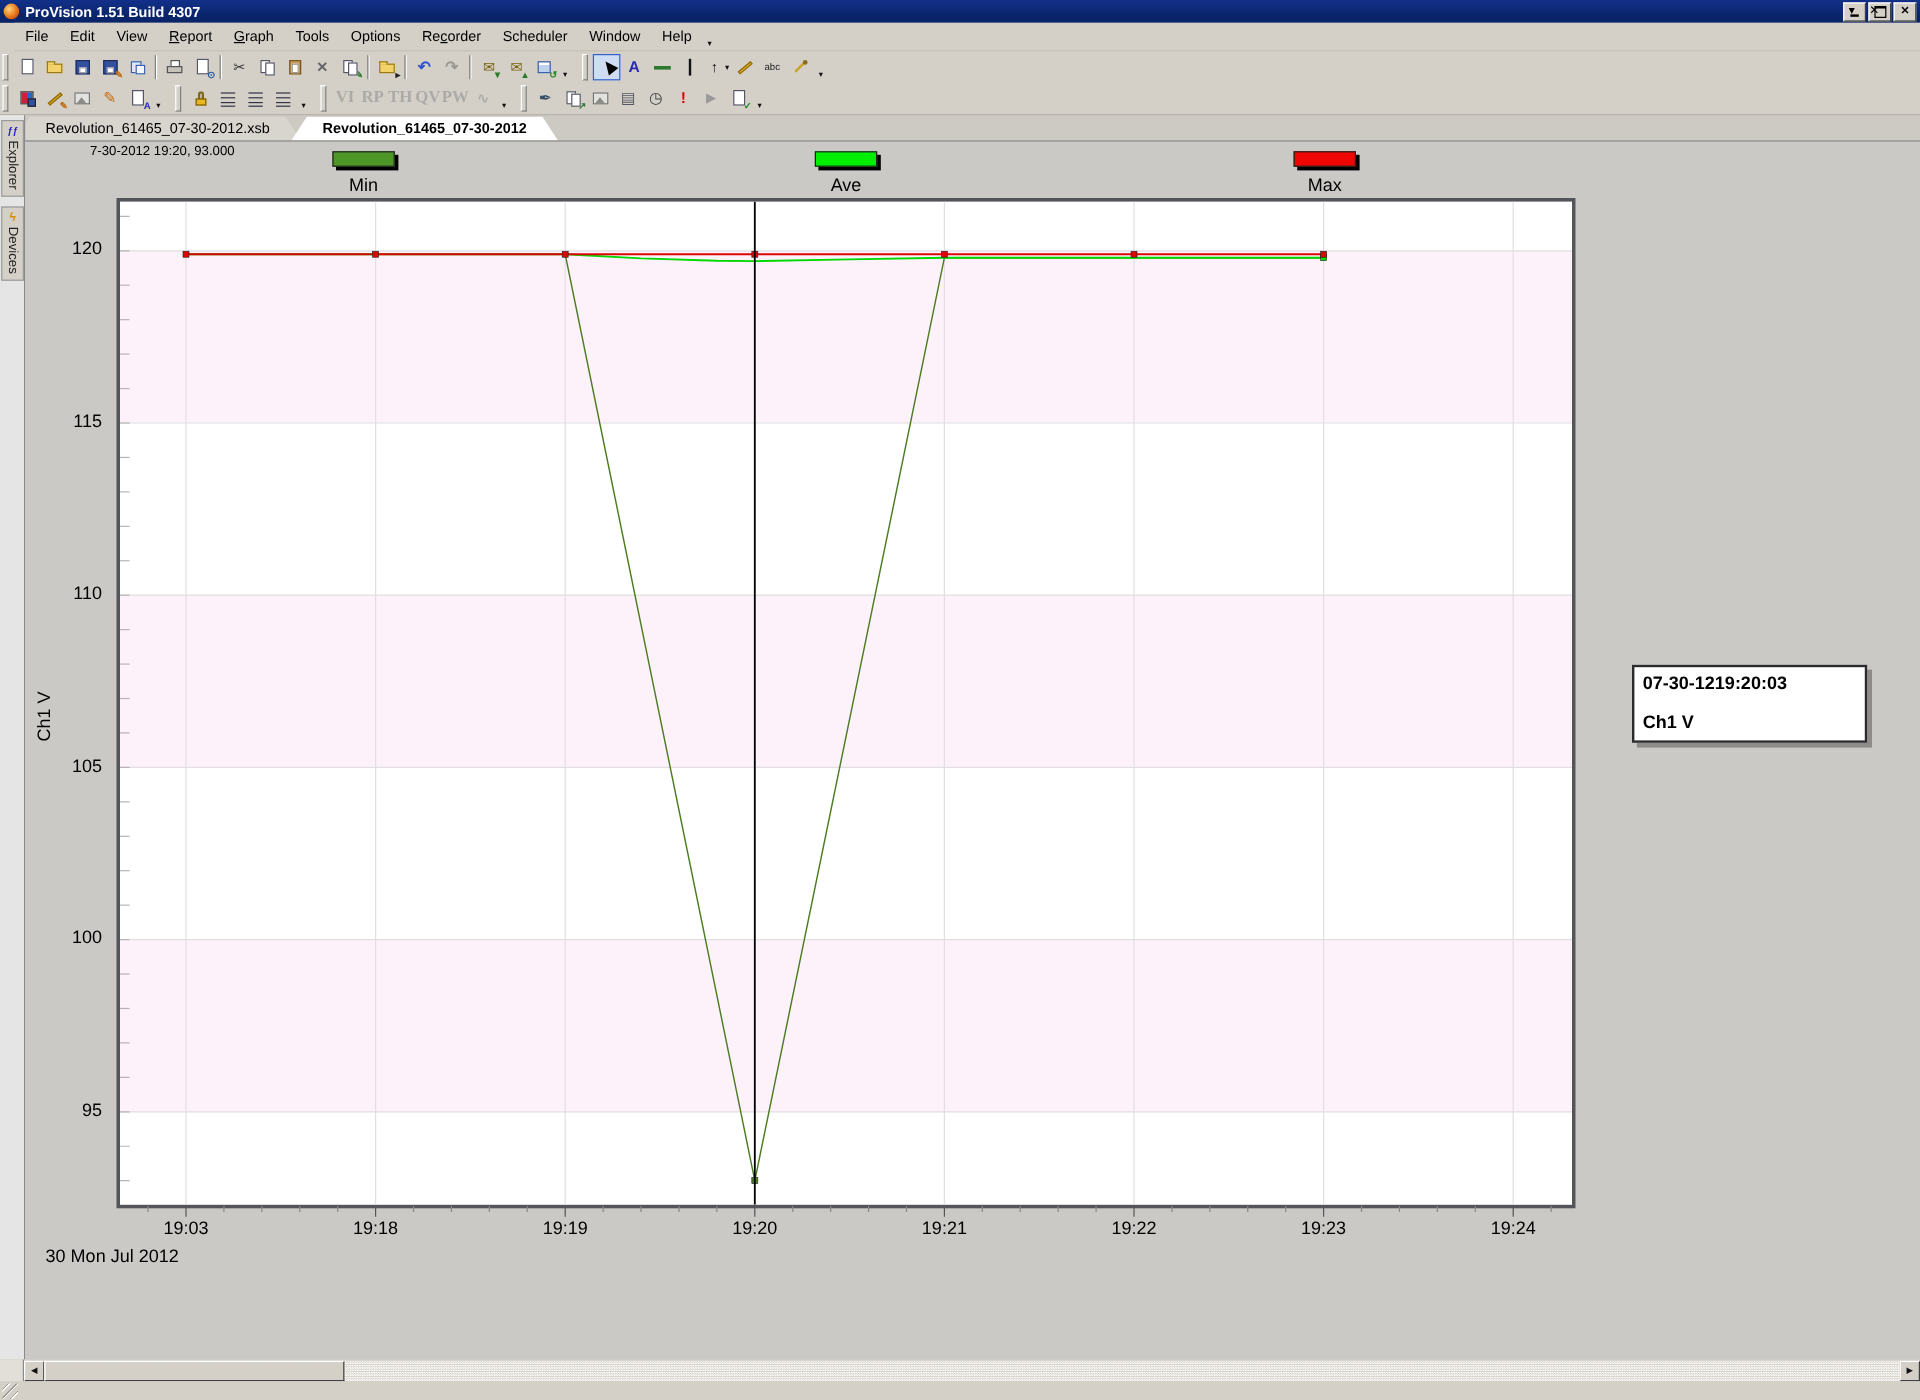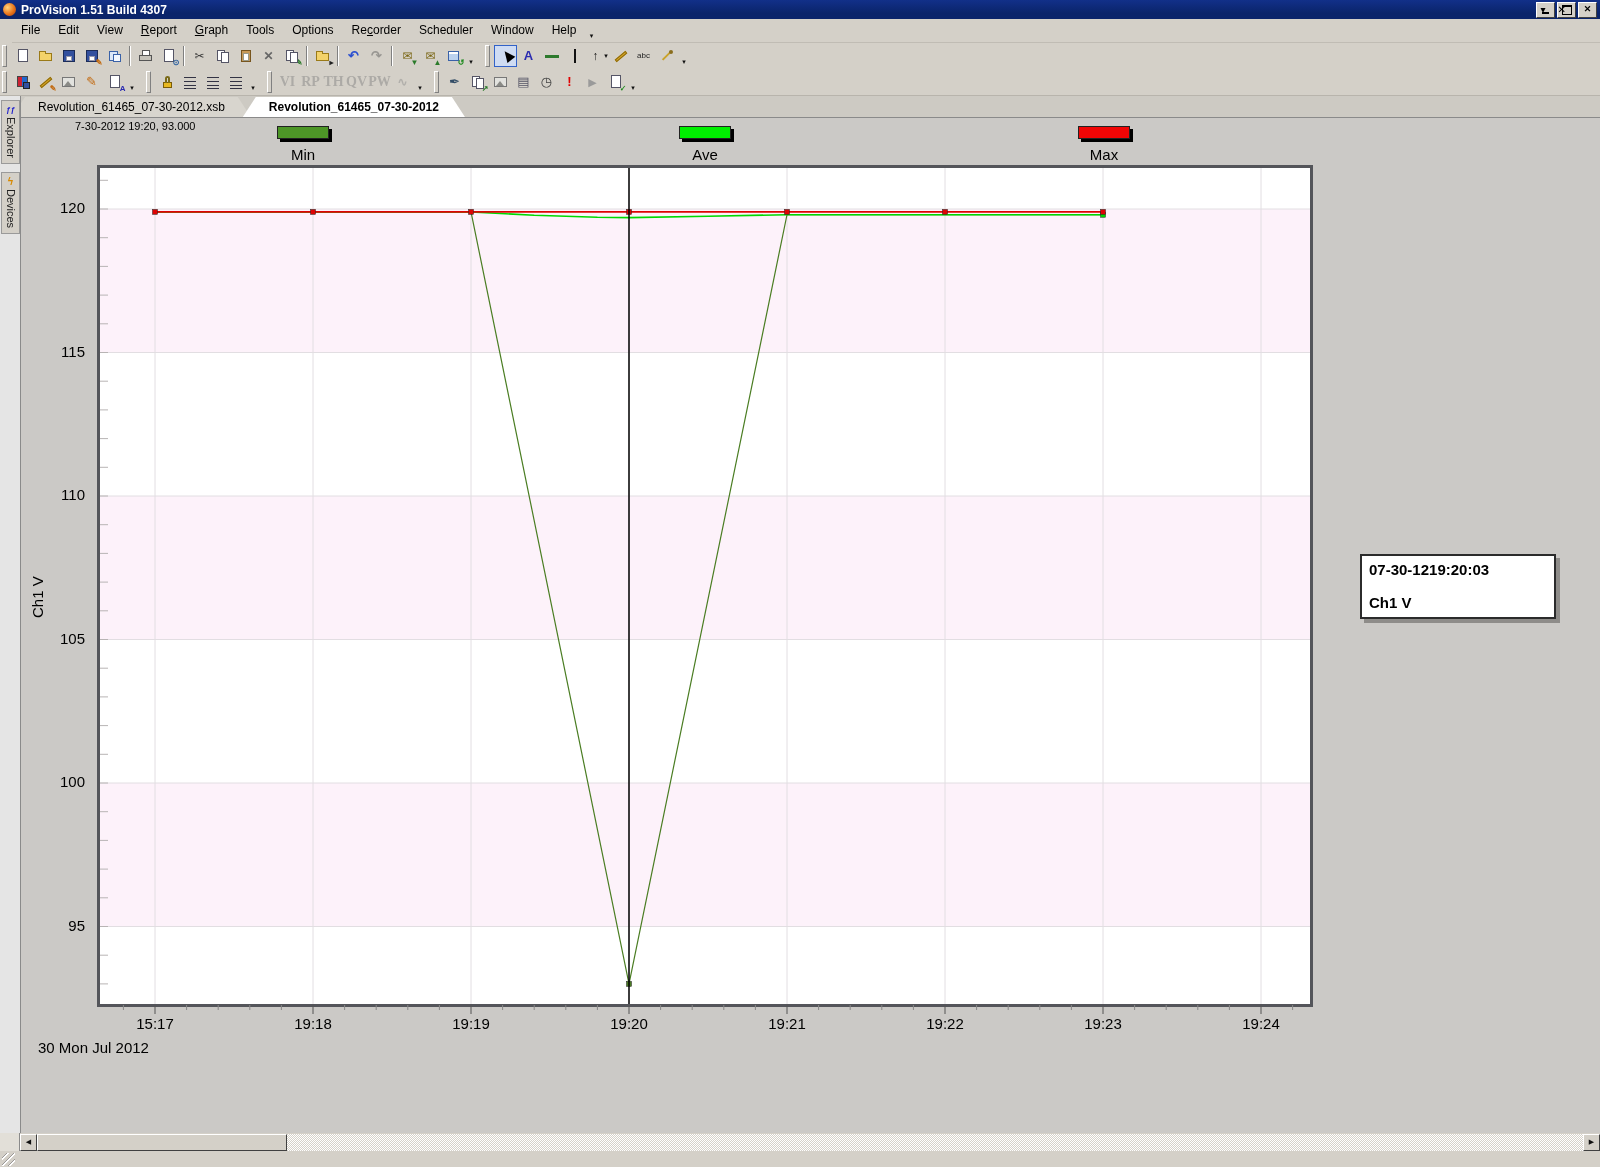--- a/index.html
+++ b/index.html
@@ -473,21 +473,21 @@
 
     <div id="yaxis">
         <div class="ylab" style="left: 12px; top: 81px;">120</div>
         <div class="ylab" style="left: 12px; top: 224.5px;">115</div>
         <div class="ylab" style="left: 12px; top: 368px;">110</div>
         <div class="ylab" style="left: 12px; top: 511.5px;">105</div>
         <div class="ylab" style="left: 12px; top: 655px;">100</div>
         <div class="ylab" style="left: 12px; top: 798.5px;">95</div>
       </div>
     <div id="xaxis">
-        <div class="xlab" style="left: 103px;">15:17</div>
+        <div class="xlab" style="left: 103px;">19:03</div>
         <div class="xlab" style="left: 261px;">19:18</div>
         <div class="xlab" style="left: 419px;">19:19</div>
         <div class="xlab" style="left: 577px;">19:20</div>
         <div class="xlab" style="left: 735px;">19:21</div>
         <div class="xlab" style="left: 893px;">19:22</div>
         <div class="xlab" style="left: 1051px;">19:23</div>
         <div class="xlab" style="left: 1209px;">19:24</div>
       </div>
     <svg class="xaxis-ticks" id="xticks-svg" width="1216" height="12">
         <line x1="26.400000000000112" y1="0" x2="26.400000000000112" y2="5" stroke="#888" stroke-width="1"></line>

